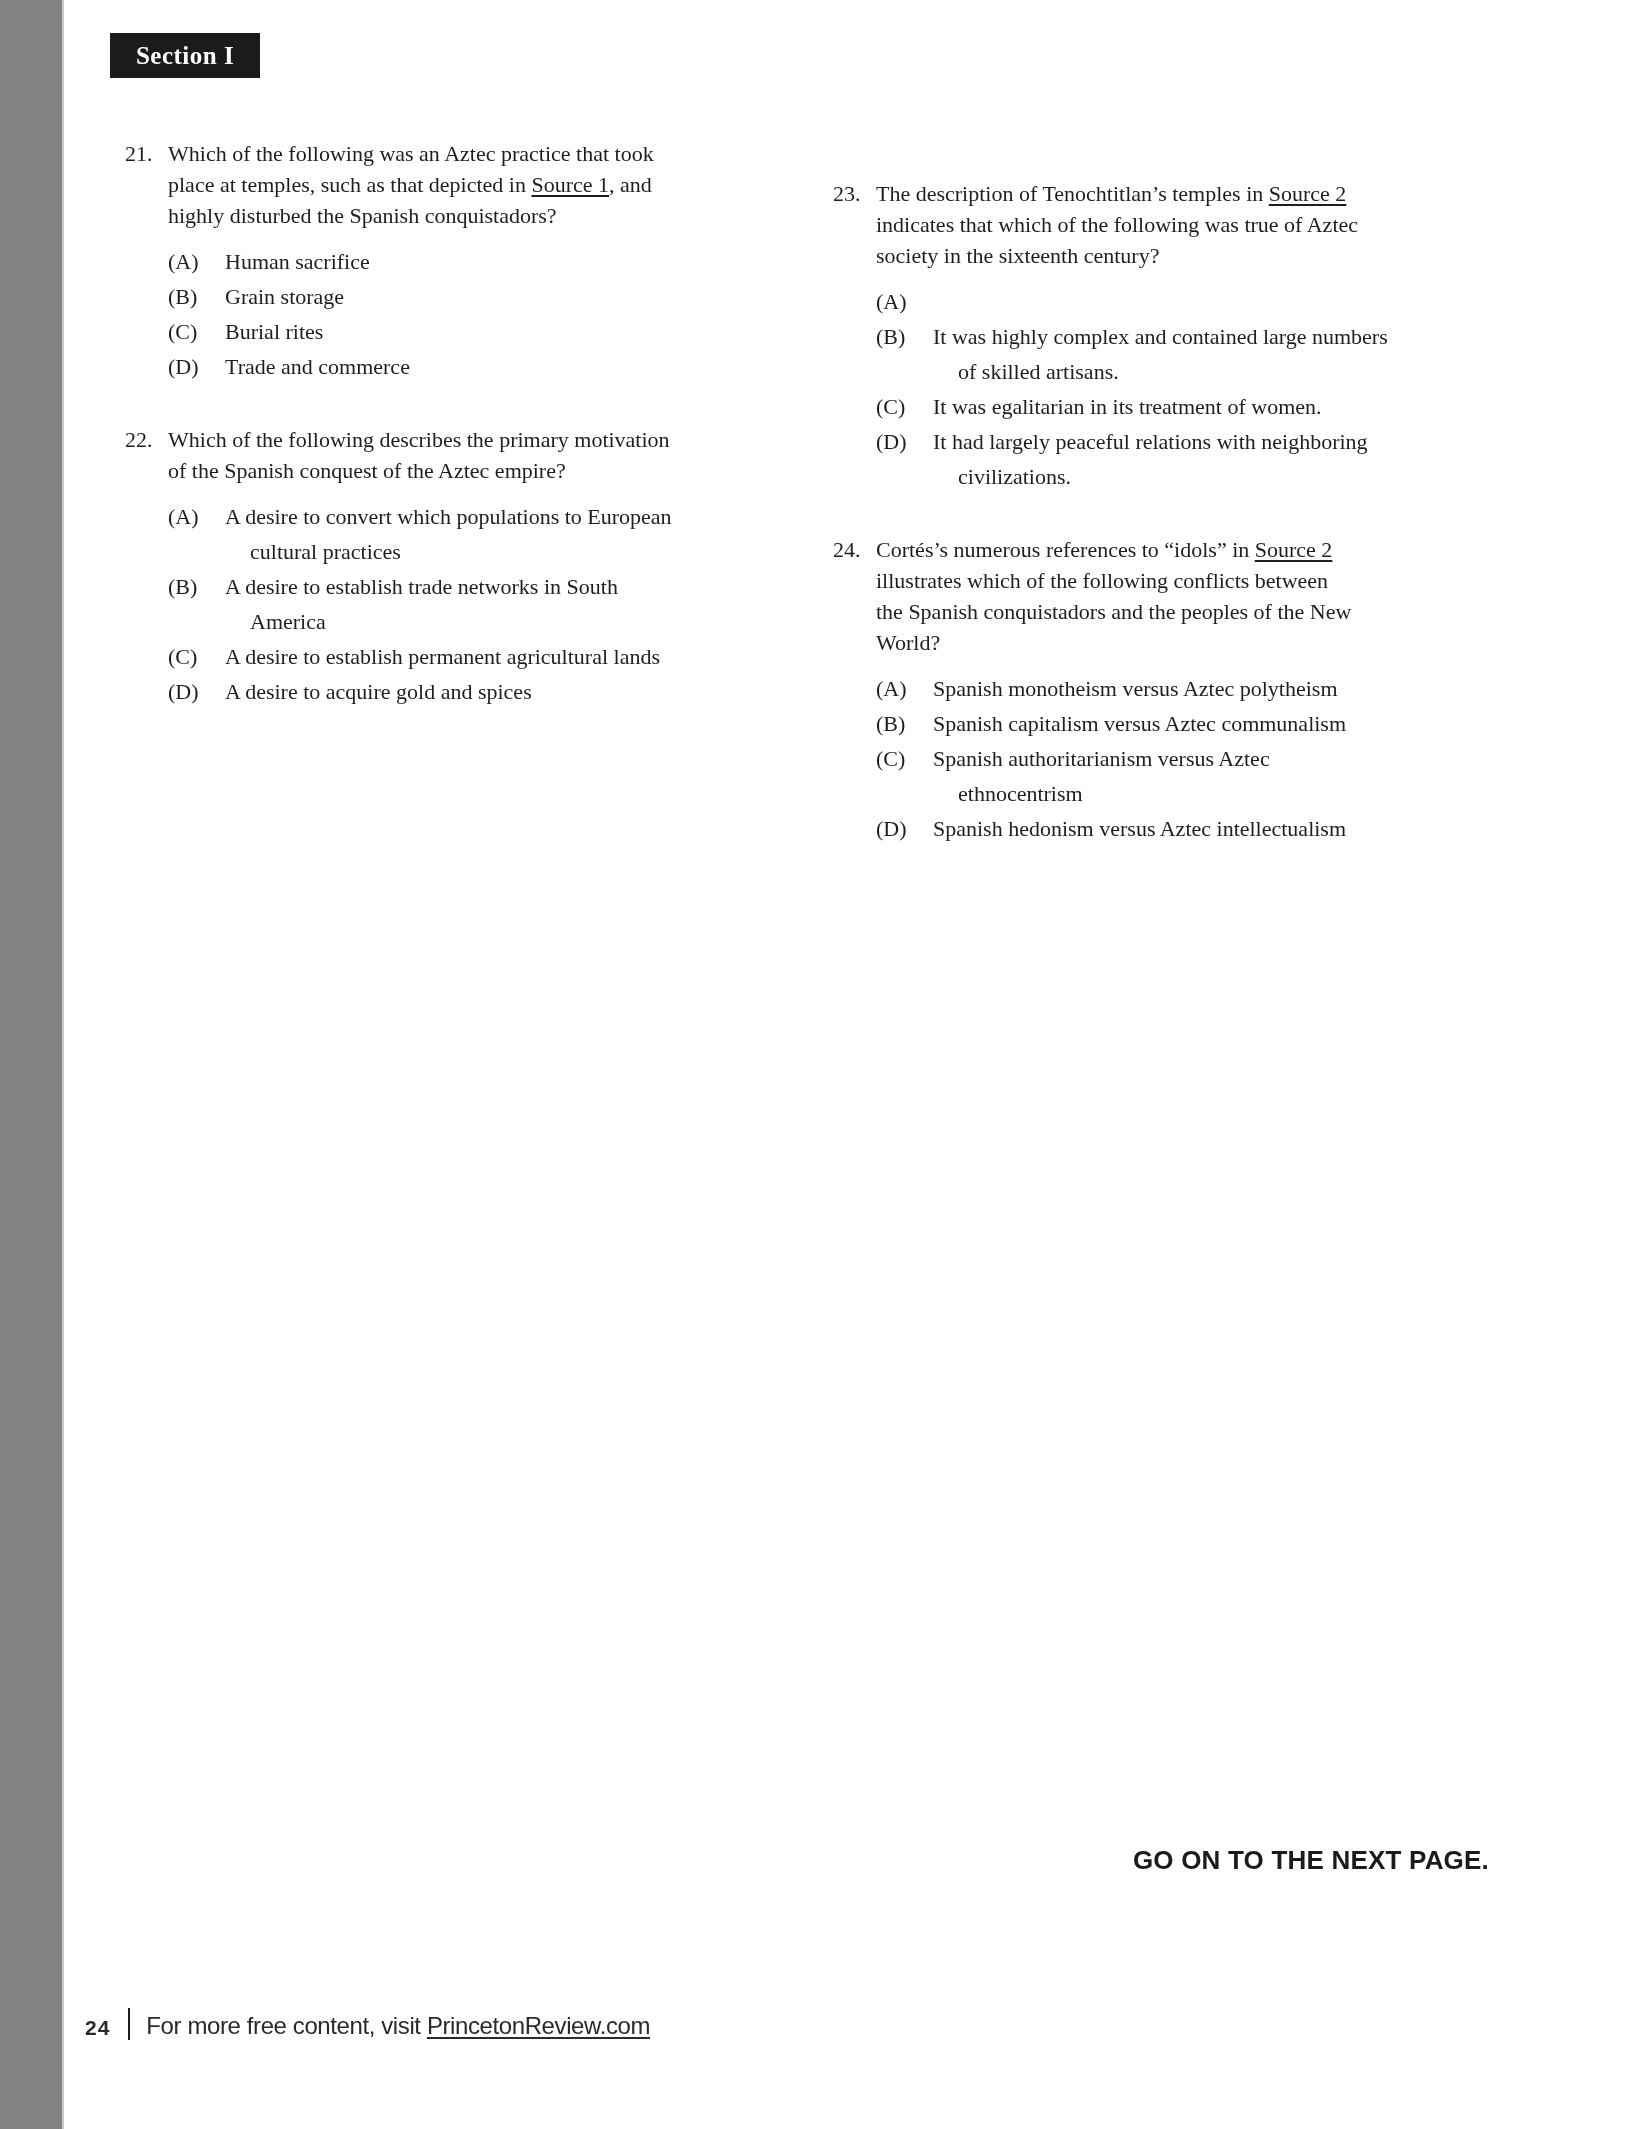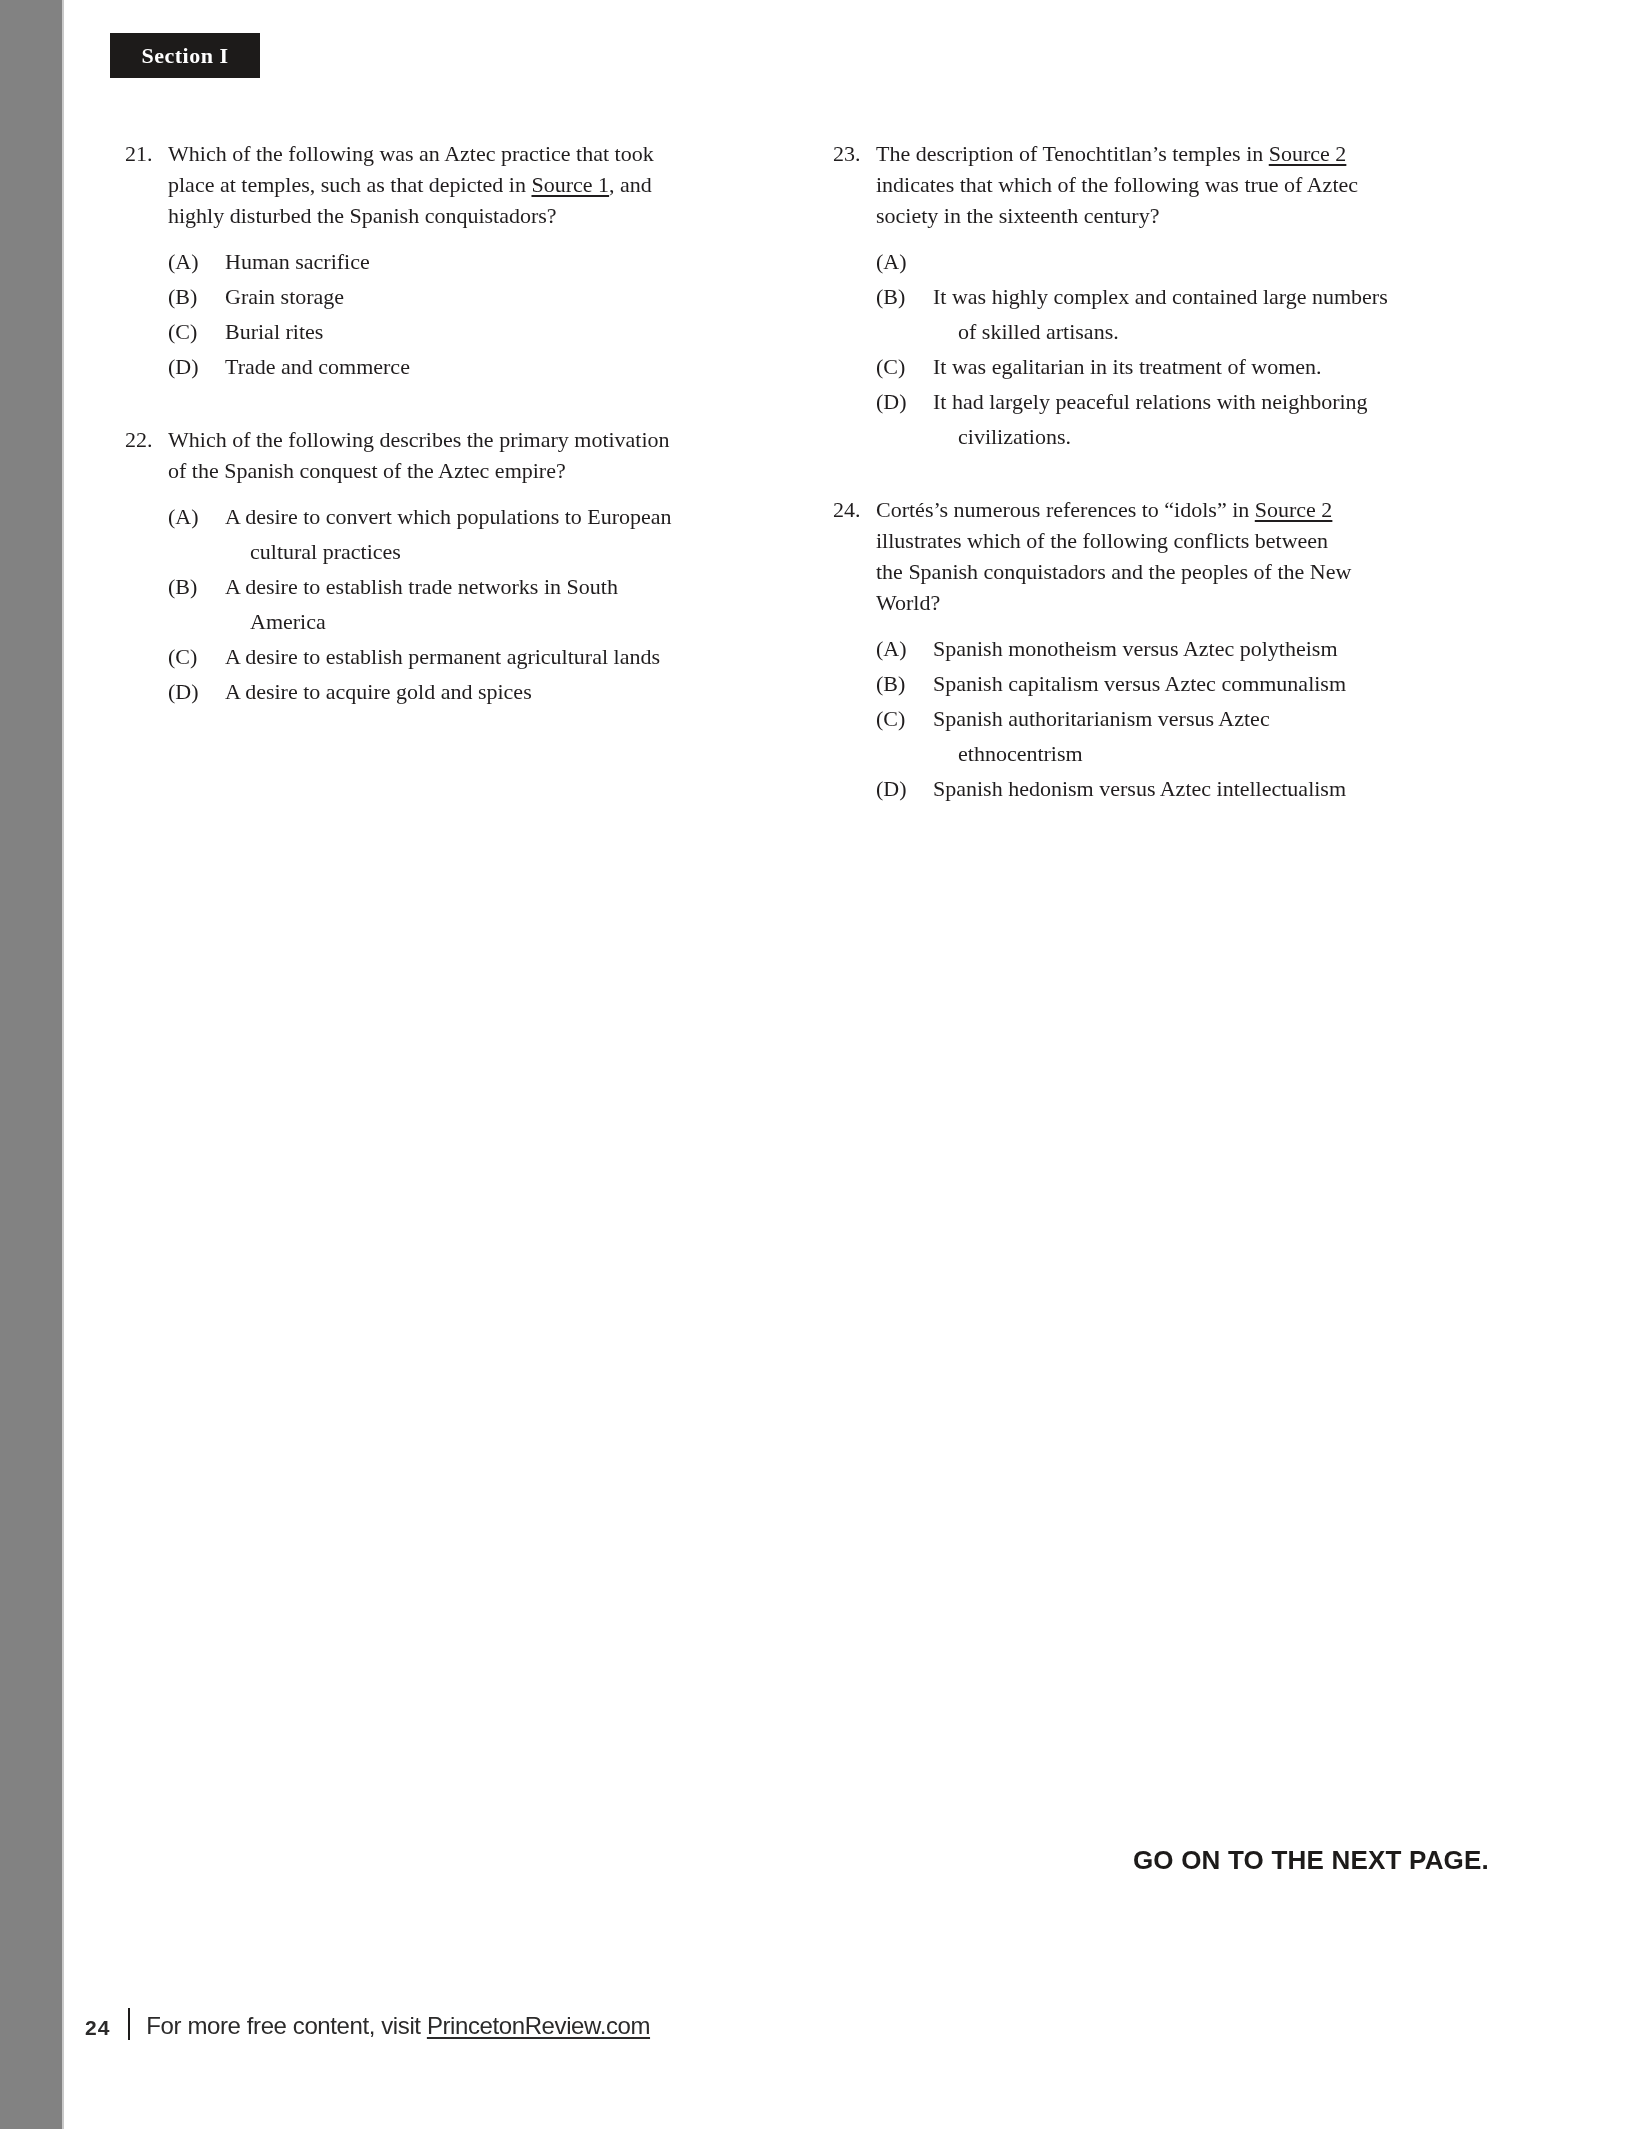--- a/index.html
+++ b/index.html
@@ -32,32 +32,32 @@
     left: 110px;
     top: 33px;
     width: 150px;
     height: 45px;
     background: #1d1b1a;
     color: #ffffff;
     display: flex;
     align-items: center;
     justify-content: center;
     font-weight: bold;
-    font-size: 22px;
+    font-size: 25px;
     letter-spacing: 0.5px;
   }
 
   
   .col {
     position: absolute;
     top: 138px;
     font-size: 22px;
   }
   .col-left  { left: 125px; width: 658px; }
-  .col-right { left: 833px; width: 683px; }
+  .col-right { left: 833px; width: 683px; margin-top: 40px; }
 
   .question {
     position: relative;
     padding-left: 43px;
     margin-bottom: 40px;
   }
   .q-num {
     position: absolute;
     left: 0;
     top: 0;

